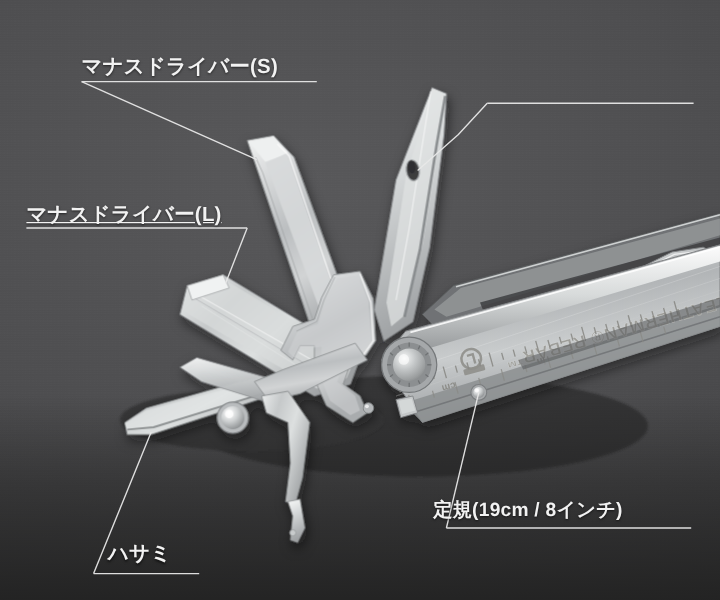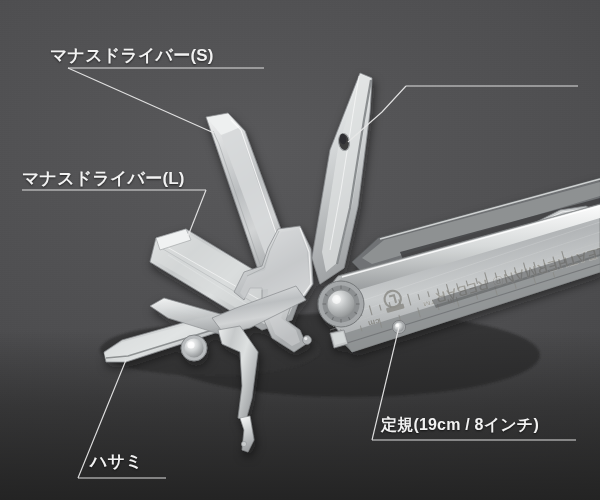--- a/index.html
+++ b/index.html
@@ -23,24 +23,24 @@
   }
 
   svg.layer{position:absolute;left:0;top:0;width:600px;height:500px;overflow:visible;}
   svg.photo{z-index:3;}
   svg.callouts{z-index:7;}
 
   .lbl{position:absolute;z-index:8;
     color:#f2f2f2;font-weight:bold;letter-spacing:.2px;
     white-space:nowrap;text-shadow:0 1px 2px rgba(0,0,0,.6);
   }
-  .lbl-1{left:50px;top:44px;font-size:17px;}
+  .lbl-1{left:68px;top:44px;font-size:17px;}
   .lbl-2{left:414px;top:62px;font-size:16px;}
-  .lbl-3{left:22px;top:167px;font-size:17px;}
-  .lbl-4{left:381px;top:415px;font-size:16px;}
+  .lbl-3{left:22px;top:167px;font-size:17px;text-decoration:underline;}
+  .lbl-4{left:361px;top:415px;font-size:16px;}
   .lbl-5{left:90px;top:450px;font-size:17px;}
 </style>
 </head>
 <body>
 
 <div id="stage">
 
   <div class="bg"></div>
   <div class="bg-noise"></div>
   <div class="bg-bottom"></div>

